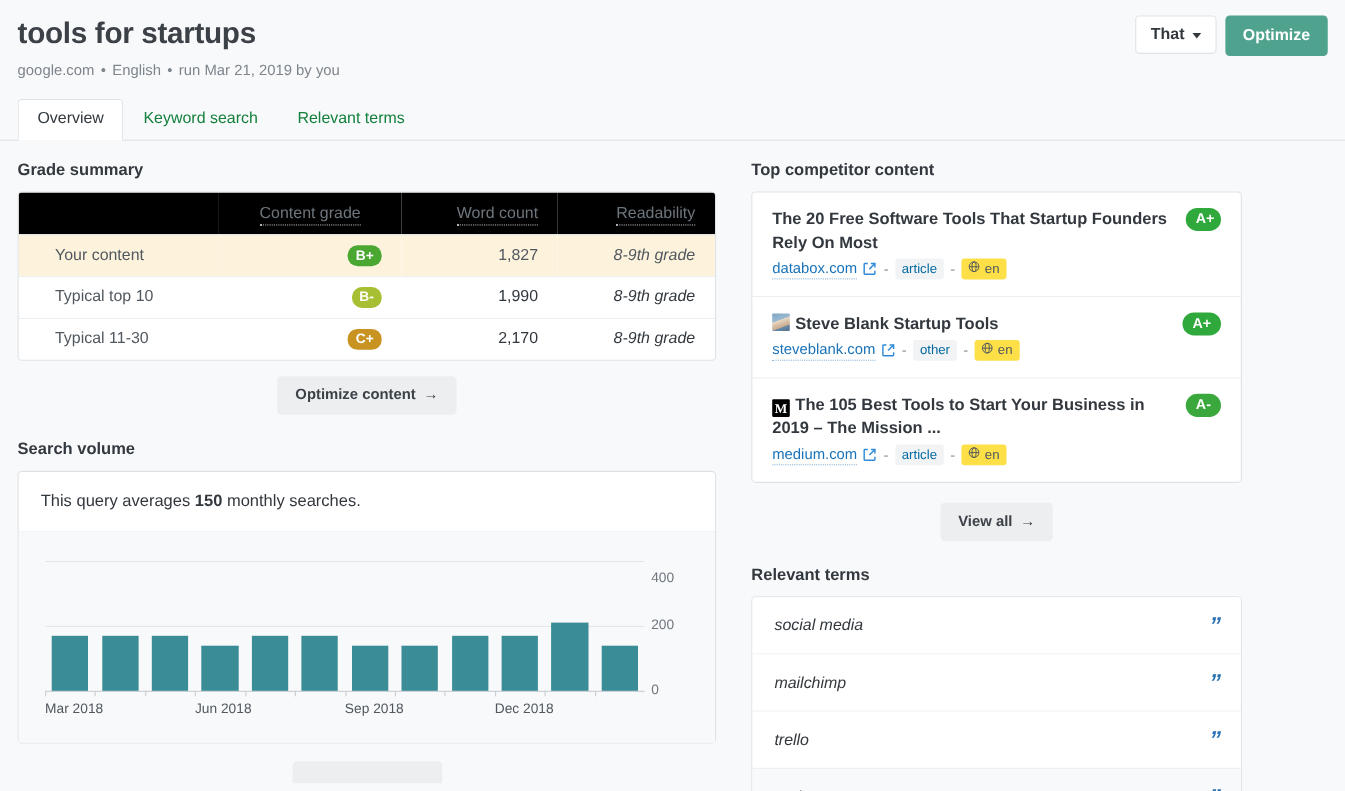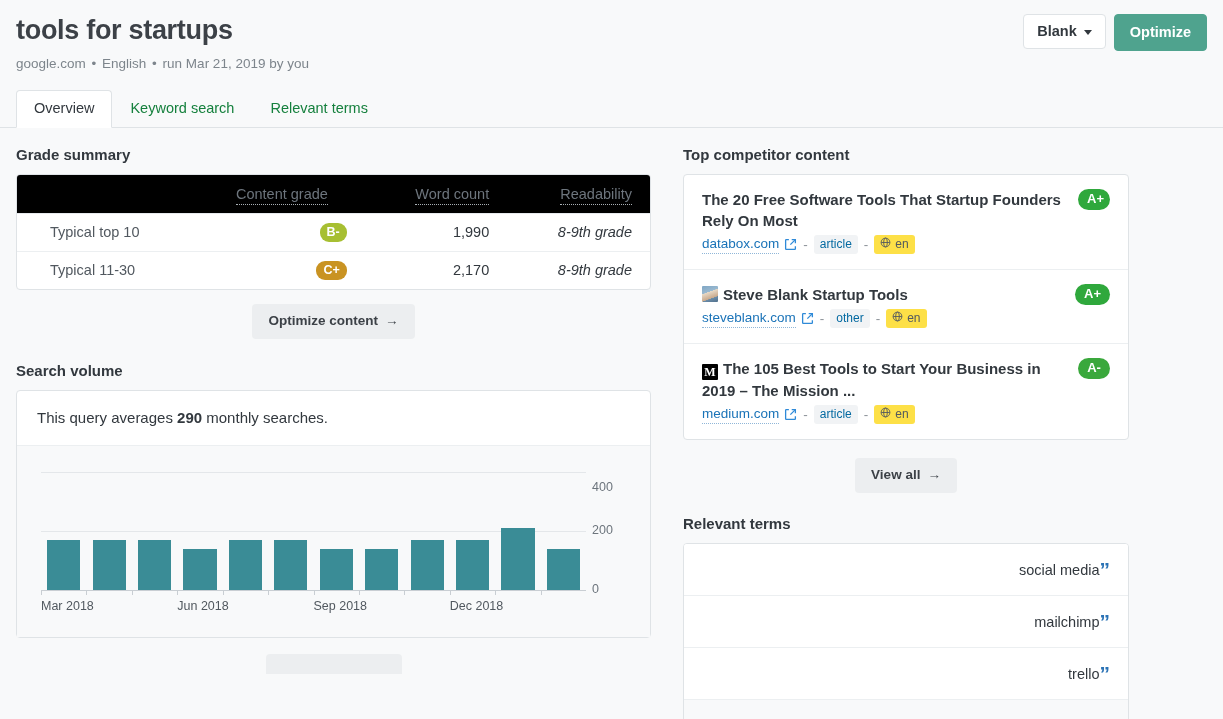--- a/index.html
+++ b/index.html
@@ -191,22 +191,22 @@
   }
   .grade-pill.lg {
     min-width: 32px; font-size: 13px; padding: 3px 9px 4px 9px; border-radius: 11px;
   }
 
   
   #relevant-terms-wrap { margin-top: 22px; }
   .term-row {
     background: #fff; border-bottom: 1px solid #eceff1;
     height: 52px; display: flex; align-items: center;
-    padding: 0 18px 0 20px; justify-content: flex-end;
-    font-size: 14.5px; color: #32383e; cursor: pointer;
+    padding: 0 18px 0 20px; justify-content: space-between;
+    font-size: 14.5px; color: #32383e; cursor: pointer; font-style: italic;
   }
   .term-row:last-child { border-bottom: none; }
   .quote-icon {
     color: #2a72b5; font-size: 21px; font-weight: bold; line-height: 1;
     font-family: "Liberation Sans", sans-serif; cursor: pointer;
   }
   .term-row.partial { background: #f8f9fa; }
 </style>
 </head>
 <body>
@@ -216,21 +216,21 @@
   <div id="meta-line">
     <span>google.com</span>
     <span class="sep">•</span>
     <span>English</span>
     <span class="sep">•</span>
     <span>run Mar 21, 2019 by you</span>
   </div>
 
   <div id="header-actions">
     <div class="btn-share">
-      <span>Blank</span>
+      <span>That</span>
       <span class="caret"></span>
     </div>
     <div class="btn-optimize">Optimize</div>
   </div>
 </div>
 
 <div id="tabs">
   <div class="tab active">Overview</div>
   <div class="tab">Keyword search</div>
   <div class="tab">Relevant terms</div>
@@ -252,20 +252,28 @@
             </th>
             <th>
               <span class="dotted">Word count</span>
             </th>
             <th>
               <span class="dotted">Readability</span>
             </th>
           </tr>
         </thead>
         <tbody>
+          <tr class="highlight">
+            <td class="rowlabel">Your content</td>
+            <td class="gradecell">
+              <span class="grade-pill" style="background: rgb(74, 168, 50);">B+</span>
+            </td>
+            <td>1,827</td>
+            <td class="readability">8-9th grade</td>
+          </tr>
           <tr>
             <td class="rowlabel">Typical top 10</td>
             <td class="gradecell">
               <span class="grade-pill" style="background: rgb(167, 191, 50);">B-</span>
             </td>
             <td>1,990</td>
             <td class="readability">8-9th grade</td>
           </tr>
           <tr>
             <td class="rowlabel">Typical 11-30</td>
@@ -284,21 +292,21 @@
         <span>Optimize content</span>
         <span>→</span>
       </div>
     </div>
 
     <div id="search-volume-wrap">
       <div class="section-title">Search volume</div>
       <div class="sv-card">
         <div class="sv-head">
           <span>This query averages</span>
-          <b>290</b>
+          <b>150</b>
           <span>monthly searches.</span>
         </div>
         <div class="sv-body">
           <div class="chart" id="chart">
               <div class="axis-line" style="top: 130px;"></div>
               <div class="grid-label" style="top: 130px;">0</div>
               <div class="grid-line" style="top: 70.9091px;"></div>
               <div class="grid-label" style="top: 70.9091px;">200</div>
               <div class="grid-line" style="top: 11.8182px;"></div>
               <div class="grid-label" style="top: 28px;">400</div>

